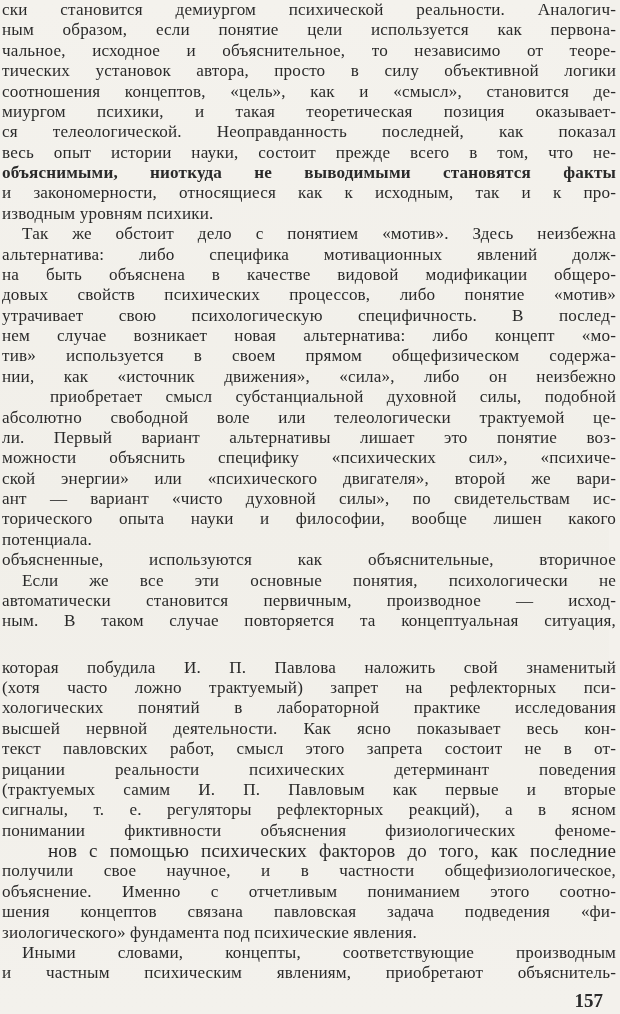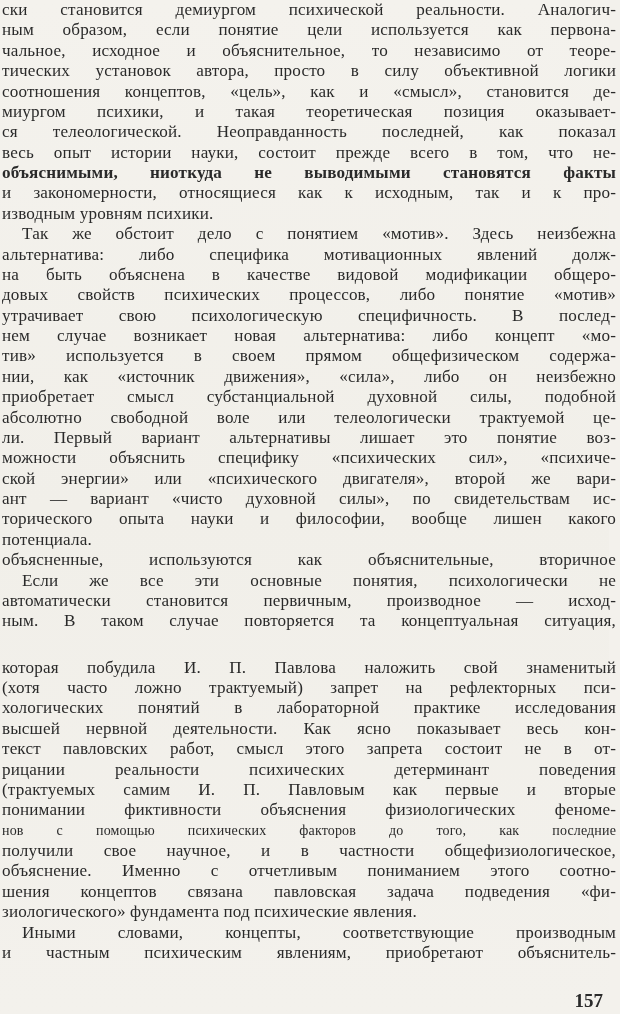--- a/index.html
+++ b/index.html
@@ -54,41 +54,42 @@
       <div class="line" style="height: 20.375px; line-height: 20.375px; font-size: 17.115px;">и закономерности, относящиеся как к исходным, так и к про-</div>
       <div class="line last" style="height: 20.375px; line-height: 20.375px; font-size: 17.115px;">изводным уровням психики.</div>
       <div class="line indent" style="height: 20.375px; line-height: 20.375px; font-size: 17.115px;">Так же обстоит дело с понятием «мотив». Здесь неизбежна</div>
       <div class="line" style="height: 20.375px; line-height: 20.375px; font-size: 17.115px;">альтернатива: либо специфика мотивационных явлений долж-</div>
       <div class="line" style="height: 20.375px; line-height: 20.375px; font-size: 17.115px;">на быть объяснена в качестве видовой модификации общеро-</div>
       <div class="line" style="height: 20.375px; line-height: 20.375px; font-size: 17.115px;">довых свойств психических процессов, либо понятие «мотив»</div>
       <div class="line" style="height: 20.375px; line-height: 20.375px; font-size: 17.115px;">утрачивает свою психологическую специфичность. В послед-</div>
       <div class="line" style="height: 20.375px; line-height: 20.375px; font-size: 17.115px;">нем случае возникает новая альтернатива: либо концепт «мо-</div>
       <div class="line" style="height: 20.375px; line-height: 20.375px; font-size: 17.115px;">тив» используется в своем прямом общефизическом содержа-</div>
       <div class="line" style="height: 20.375px; line-height: 20.375px; font-size: 17.115px;">нии, как «источник движения», «сила», либо он неизбежно</div>
-      <div class="line" style="height: 20.375px; line-height: 20.375px; font-size: 17.115px;">приобретает смысл субстанциальной духовной силы, подобной</div>
+      <div class="line" style="height: 20.375px; line-height: 20.375px; font-size: 17.115px; margin-left: 48px;">приобретает смысл субстанциальной духовной силы, подобной</div>
       <div class="line" style="height: 20.375px; line-height: 20.375px; font-size: 17.115px;">абсолютно свободной воле или телеологически трактуемой це-</div>
       <div class="line" style="height: 20.375px; line-height: 20.375px; font-size: 17.115px;">ли. Первый вариант альтернативы лишает это понятие воз-</div>
       <div class="line" style="height: 20.375px; line-height: 20.375px; font-size: 17.115px;">можности объяснить специфику «психических сил», «психиче-</div>
       <div class="line" style="height: 20.375px; line-height: 20.375px; font-size: 17.115px;">ской энергии» или «психического двигателя», второй же вари-</div>
       <div class="line" style="height: 20.375px; line-height: 20.375px; font-size: 17.115px;">ант — вариант «чисто духовной силы», по свидетельствам ис-</div>
       <div class="line" style="height: 20.375px; line-height: 20.375px; font-size: 17.115px;">торического опыта науки и философии, вообще лишен какого</div>
       <div class="line last" style="height: 20.375px; line-height: 20.375px; font-size: 17.115px;">потенциала.</div>
       <div class="line" style="height: 20.375px; line-height: 20.375px; font-size: 17.115px;">объясненные, используются как объяснительные, вторичное</div>
       <div class="line indent" style="height: 20.375px; line-height: 20.375px; font-size: 17.115px;">Если же все эти основные понятия, психологически не</div>
       <div class="line" style="height: 20.375px; line-height: 20.375px; font-size: 17.115px;">автоматически становится первичным, производное — исход-</div>
       <div class="line" style="height: 20.375px; line-height: 20.375px; font-size: 17.115px;">ным. В таком случае повторяется та концептуальная ситуация,</div>
       <div class="line" style="height: 20.375px; line-height: 20.375px; font-size: 17.115px; margin-top: 26px;">которая побудила И. П. Павлова наложить свой знаменитый</div>
       <div class="line" style="height: 20.375px; line-height: 20.375px; font-size: 17.115px;">(хотя часто ложно трактуемый) запрет на рефлекторных пси-</div>
       <div class="line" style="height: 20.375px; line-height: 20.375px; font-size: 17.115px;">хологических понятий в лабораторной практике исследования</div>
       <div class="line" style="height: 20.375px; line-height: 20.375px; font-size: 17.115px;">высшей нервной деятельности. Как ясно показывает весь кон-</div>
       <div class="line" style="height: 20.375px; line-height: 20.375px; font-size: 17.115px;">текст павловских работ, смысл этого запрета состоит не в от-</div>
       <div class="line" style="height: 20.375px; line-height: 20.375px; font-size: 17.115px;">рицании реальности психических детерминант поведения</div>
       <div class="line" style="height: 20.375px; line-height: 20.375px; font-size: 17.115px;">(трактуемых самим И. П. Павловым как первые и вторые</div>
+      <div class="line" style="height: 20.375px; line-height: 20.375px; font-size: 17.115px;">сигналы, т. е. регуляторы рефлекторных реакций), а в ясном</div>
       <div class="line" style="height: 20.375px; line-height: 20.375px; font-size: 17.115px;">понимании фиктивности объяснения физиологических феноме-</div>
-      <div class="line" style="height: 20.375px; line-height: 20.375px; font-size: 14px;">нов с помощью психических факторов до того, как последние</div>
+      <div class="line" style="height: 20.375px; line-height: 20.375px; font-size: 19px; margin-left: 46px;">нов с помощью психических факторов до того, как последние</div>
       <div class="line" style="height: 20.375px; line-height: 20.375px; font-size: 17.115px;">получили свое научное, и в частности общефизиологическое,</div>
       <div class="line" style="height: 20.375px; line-height: 20.375px; font-size: 17.115px;">объяснение. Именно с отчетливым пониманием этого соотно-</div>
       <div class="line" style="height: 20.375px; line-height: 20.375px; font-size: 17.115px;">шения концептов связана павловская задача подведения «фи-</div>
       <div class="line last" style="height: 20.375px; line-height: 20.375px; font-size: 17.115px;">зиологического» фундамента под психические явления.</div>
       <div class="line indent" style="height: 20.375px; line-height: 20.375px; font-size: 17.115px;">Иными словами, концепты, соответствующие производным</div>
       <div class="line" style="height: 20.375px; line-height: 20.375px; font-size: 17.115px;">и частным психическим явлениям, приобретают объяснитель-</div>
     </div>
   <div class="page-number">157</div>
 </div>
 

